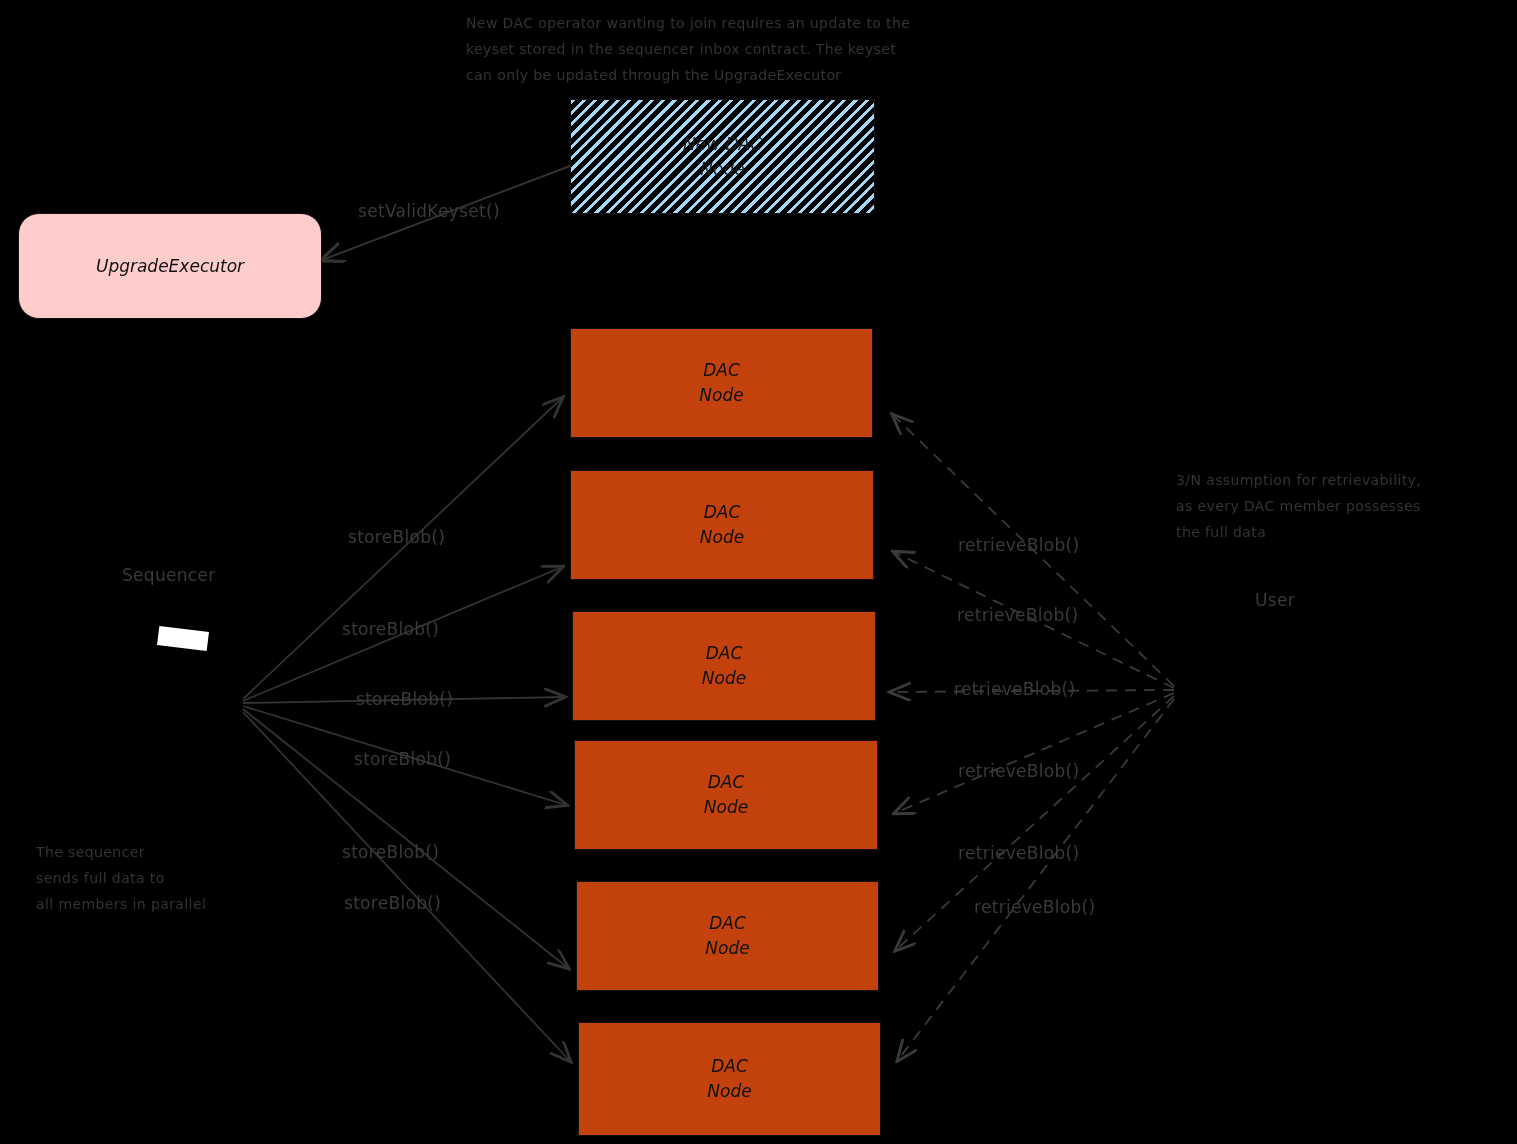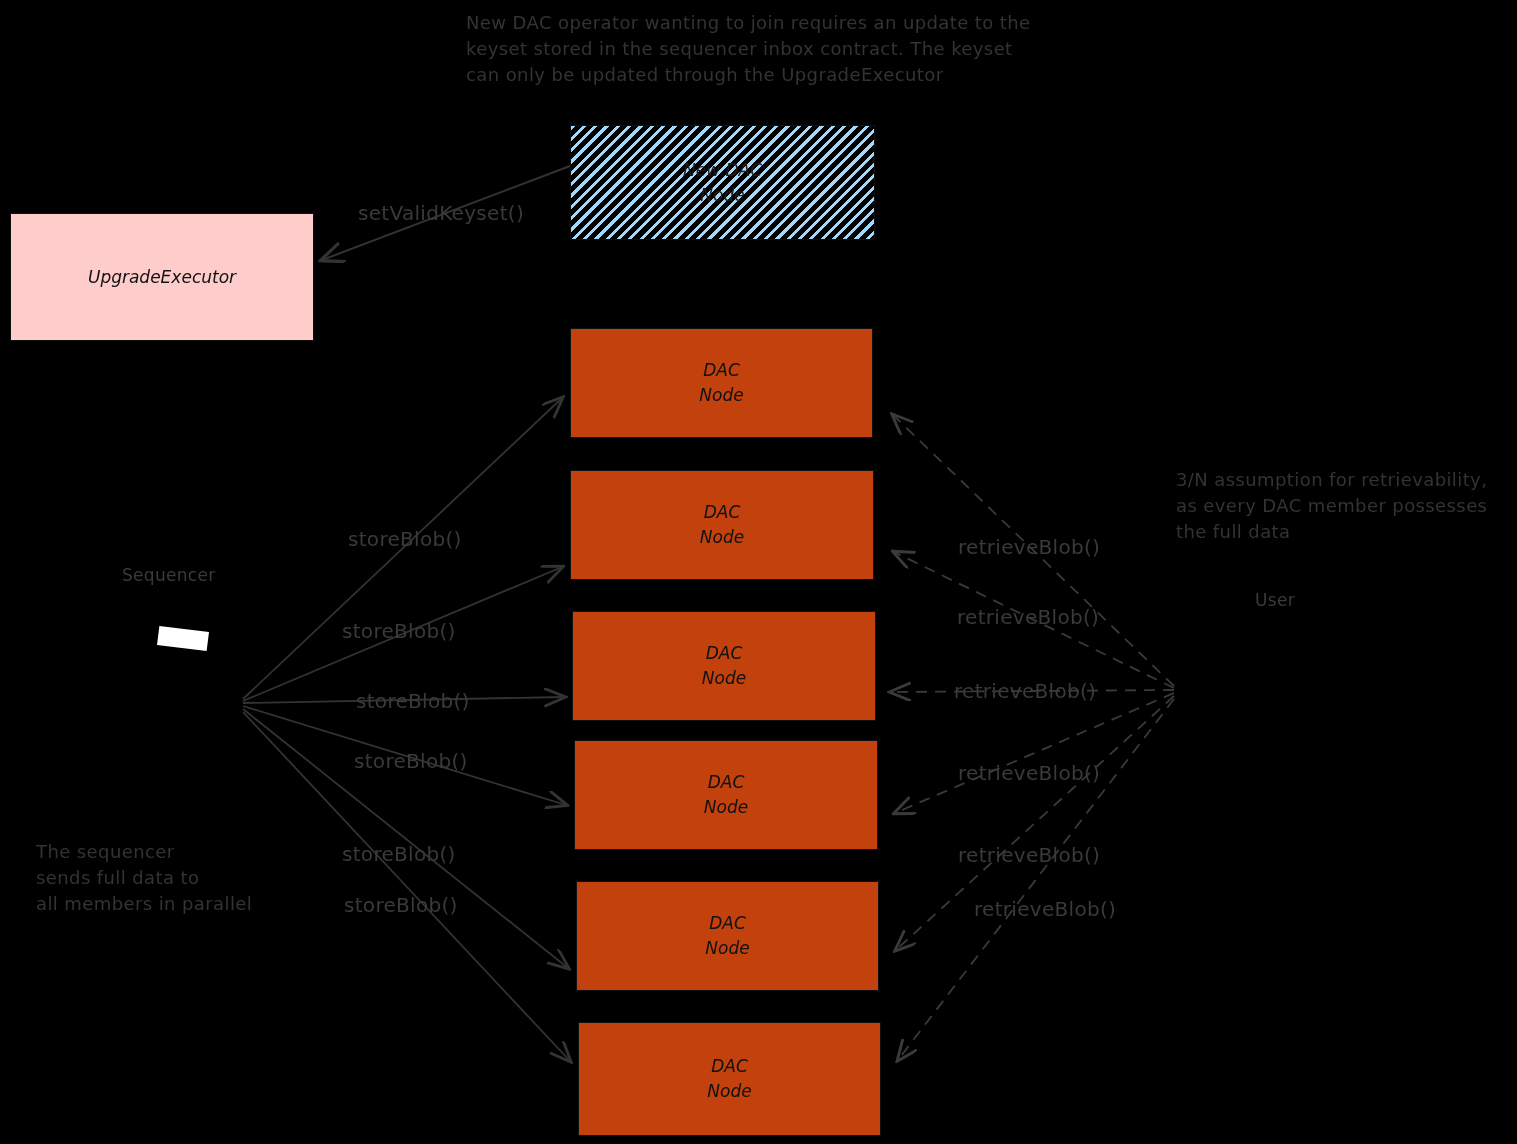--- a/index.html
+++ b/index.html
@@ -20,30 +20,30 @@
     left: 0;
     top: 0;
     width: 1517px;
     height: 1144px;
     pointer-events: none;
   }
   .note {
     position: absolute;
     color: #333333;
     font-family: "DejaVu Sans", sans-serif;
-    font-size: 18px;
+    font-size: 14px;
     line-height: 26px;
     white-space: pre-line;
     letter-spacing: 0.4px;
   }
   .edge-label {
     position: absolute;
     color: #3a3a3a;
     font-family: "DejaVu Sans", sans-serif;
-    font-size: 20px;
+    font-size: 17px;
     letter-spacing: 0.3px;
     white-space: nowrap;
     text-align: center;
   }
   .actor-label {
     position: absolute;
     color: #3a3a3a;
     font-family: "DejaVu Sans", sans-serif;
     font-size: 17px;
     letter-spacing: 0.3px;
@@ -135,26 +135,26 @@
     <line x1="1174" y1="690" x2="891" y2="692" stroke="#3a3a3a" stroke-width="1.8" stroke-dasharray="11,8" marker-end="url(#ahd)"></line>
     <line x1="1174" y1="693" x2="895" y2="813" stroke="#3a3a3a" stroke-width="1.8" stroke-dasharray="11,8" marker-end="url(#ahd)"></line>
     <line x1="1174" y1="696" x2="896" y2="950" stroke="#3a3a3a" stroke-width="1.8" stroke-dasharray="11,8" marker-end="url(#ahd)"></line>
     <line x1="1174" y1="699" x2="898" y2="1060" stroke="#3a3a3a" stroke-width="1.8" stroke-dasharray="11,8" marker-end="url(#ahd)"></line>
   </svg>
 
   <div class="note" style="left:466px; top:10px; width:640px;">New DAC operator wanting to join requires an update to the
 keyset stored in the sequencer inbox contract. The keyset
 can only be updated through the UpgradeExecutor</div>
 
-  <div class="hatch-box" style="left:570px; top:125px; width:305px; height:115px;">
+  <div class="hatch-box" style="left:570px; top:99px; width:305px; height:115px;">
     <span class="l1">New DAC</span>
     <span class="l2">Node</span>
   </div>
 
-  <div class="exec-box" style="left:10px; top:213px; width:304px; height:128px;">
+  <div class="exec-box" style="left:18px; top:213px; width:304px; height:106px;border-radius:21px;">
     <span>UpgradeExecutor</span>
   </div>
 
   <div class="edge-label" style="left:358px; top:201px;">setValidKeyset()</div>
 
   <div class="node-box" style="left:570px; top:328px; width:303px; height:110px;">
     <span class="l1">DAC</span>
     <span class="l2">Node</span>
   </div>
 

